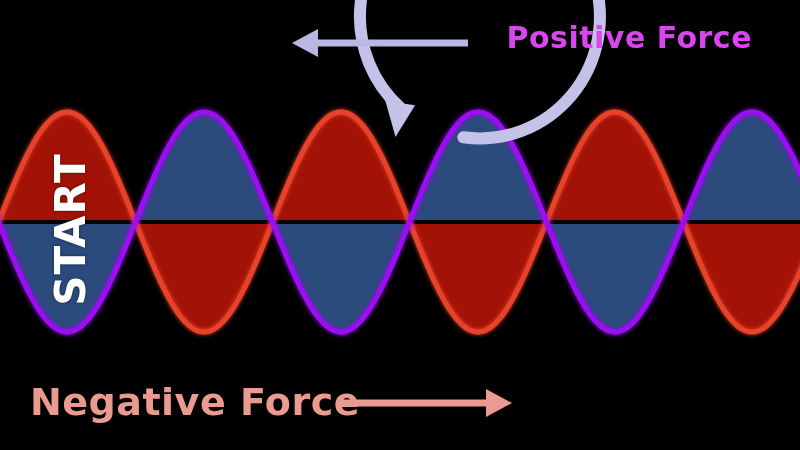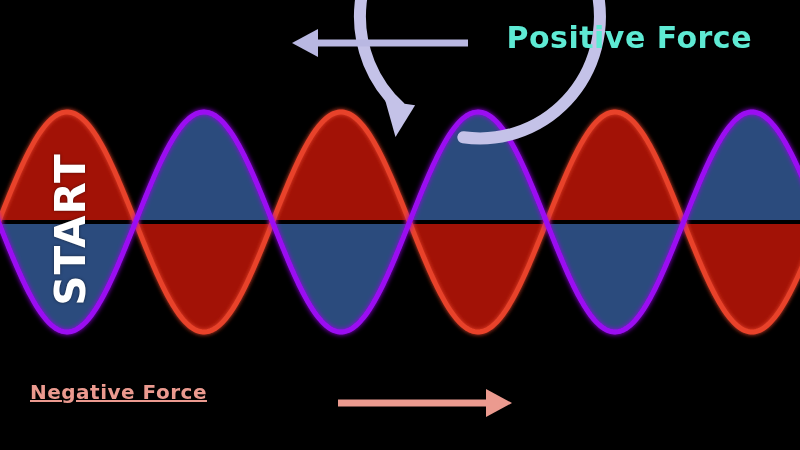--- a/index.html
+++ b/index.html
@@ -32,30 +32,29 @@
   .label {
     position: absolute;
     white-space: nowrap;
     font-weight: 700;
     letter-spacing: 0.5px;
   }
   #positive-force-label {
     right: 48px;
     top: 20px;
     font-size: 30px;
-    color: #5eead4;
+    color: #d946ef;
     font-family: "DejaVu Sans", sans-serif;
   }
   #negative-force-label {
     left: 30px;
     top: 380px;
-    font-size: 20px;
+    font-size: 38px;
     color: #eb9a8f;
     font-family: "DejaVu Sans", sans-serif;
-    text-decoration: underline;
   }
   #start-label {
     left: -6px;
     top: 205px;
     font-size: 42px;
     font-weight: 800;
     color: #ffffff;
     transform: rotate(-90deg);
     transform-origin: 50% 50%;
     letter-spacing: 1px;

